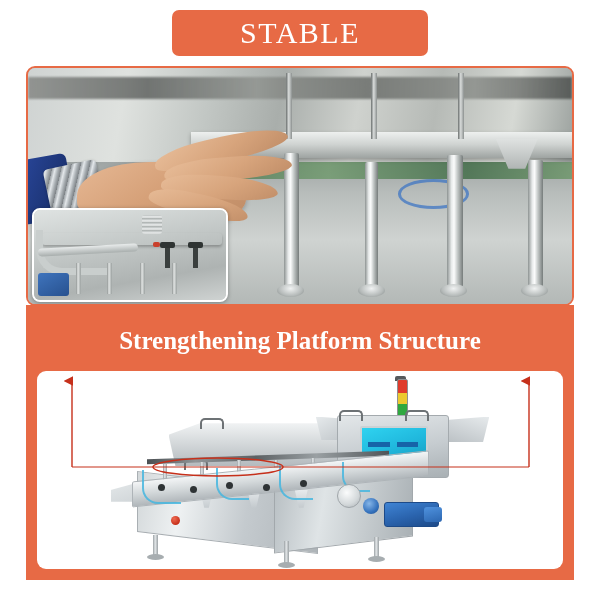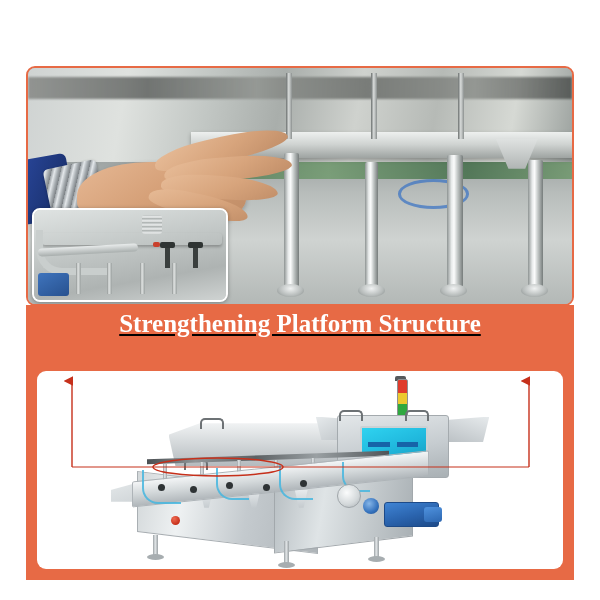--- a/index.html
+++ b/index.html
@@ -284,22 +284,21 @@
   
   .caption-band {
     position: absolute;
     left: 26px;
     top: 305px;
     width: 548px;
     height: 58px;
     background: #e76a45;
     text-align: center;
     box-sizing: border-box;
-    padding-top: 3px;
-    text-decoration: underline;
+    padding-top: 20px;
   }
   .caption-title {
     color: #ffffff;
     font-family: "Liberation Serif", serif;
     font-size: 25px;
     font-weight: 700;
     line-height: 32px;
     white-space: nowrap;
   }
   .caption-subtitle {
@@ -562,20 +561,23 @@
     background: linear-gradient(90deg, #4a4f52 0%, #8f9598 20%, #5b6063 45%,
                                 #9aa0a3 70%, #4f5457 100%);
     transform: skewY(-2deg);
   }
 </style>
 </head>
 <body>
 
 <div class="page">
 
+  <div class="header-badge">
+    <span class="header-badge-label">STABLE</span>
+  </div>
 
   <div class="photo-card">
     <div class="photo-stage">
       <div class="bg-wall"></div>
       <div class="bg-dark-strip"></div>
       <div class="bg-floor"></div>
       <div class="bg-green-belt"></div>
       <div class="bg-blue-hose"></div>
 
       <div class="deck-plate"></div>

